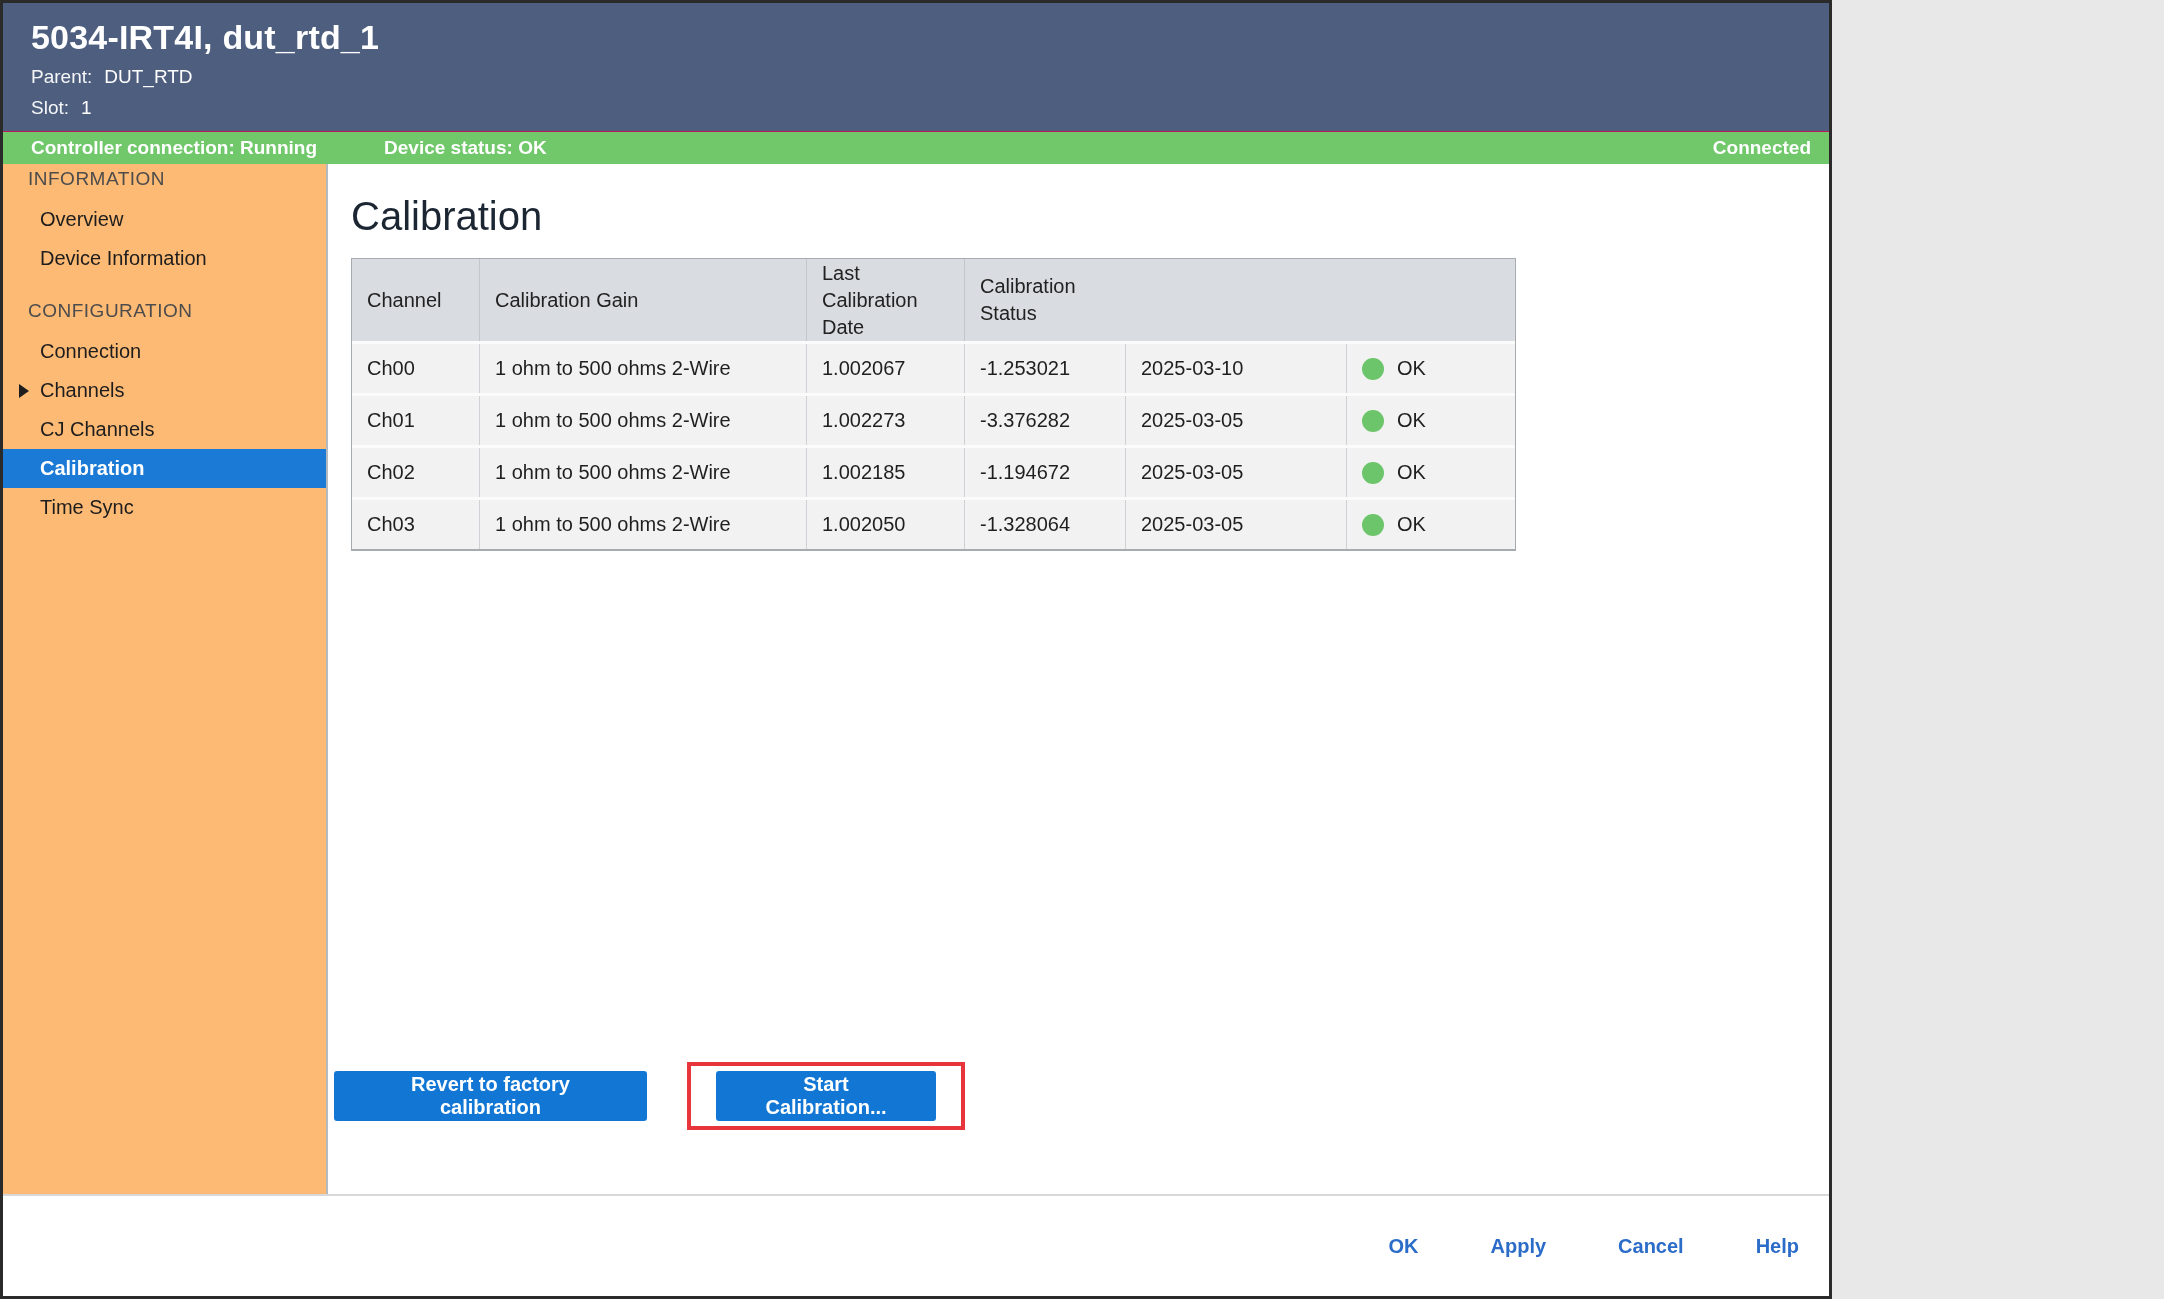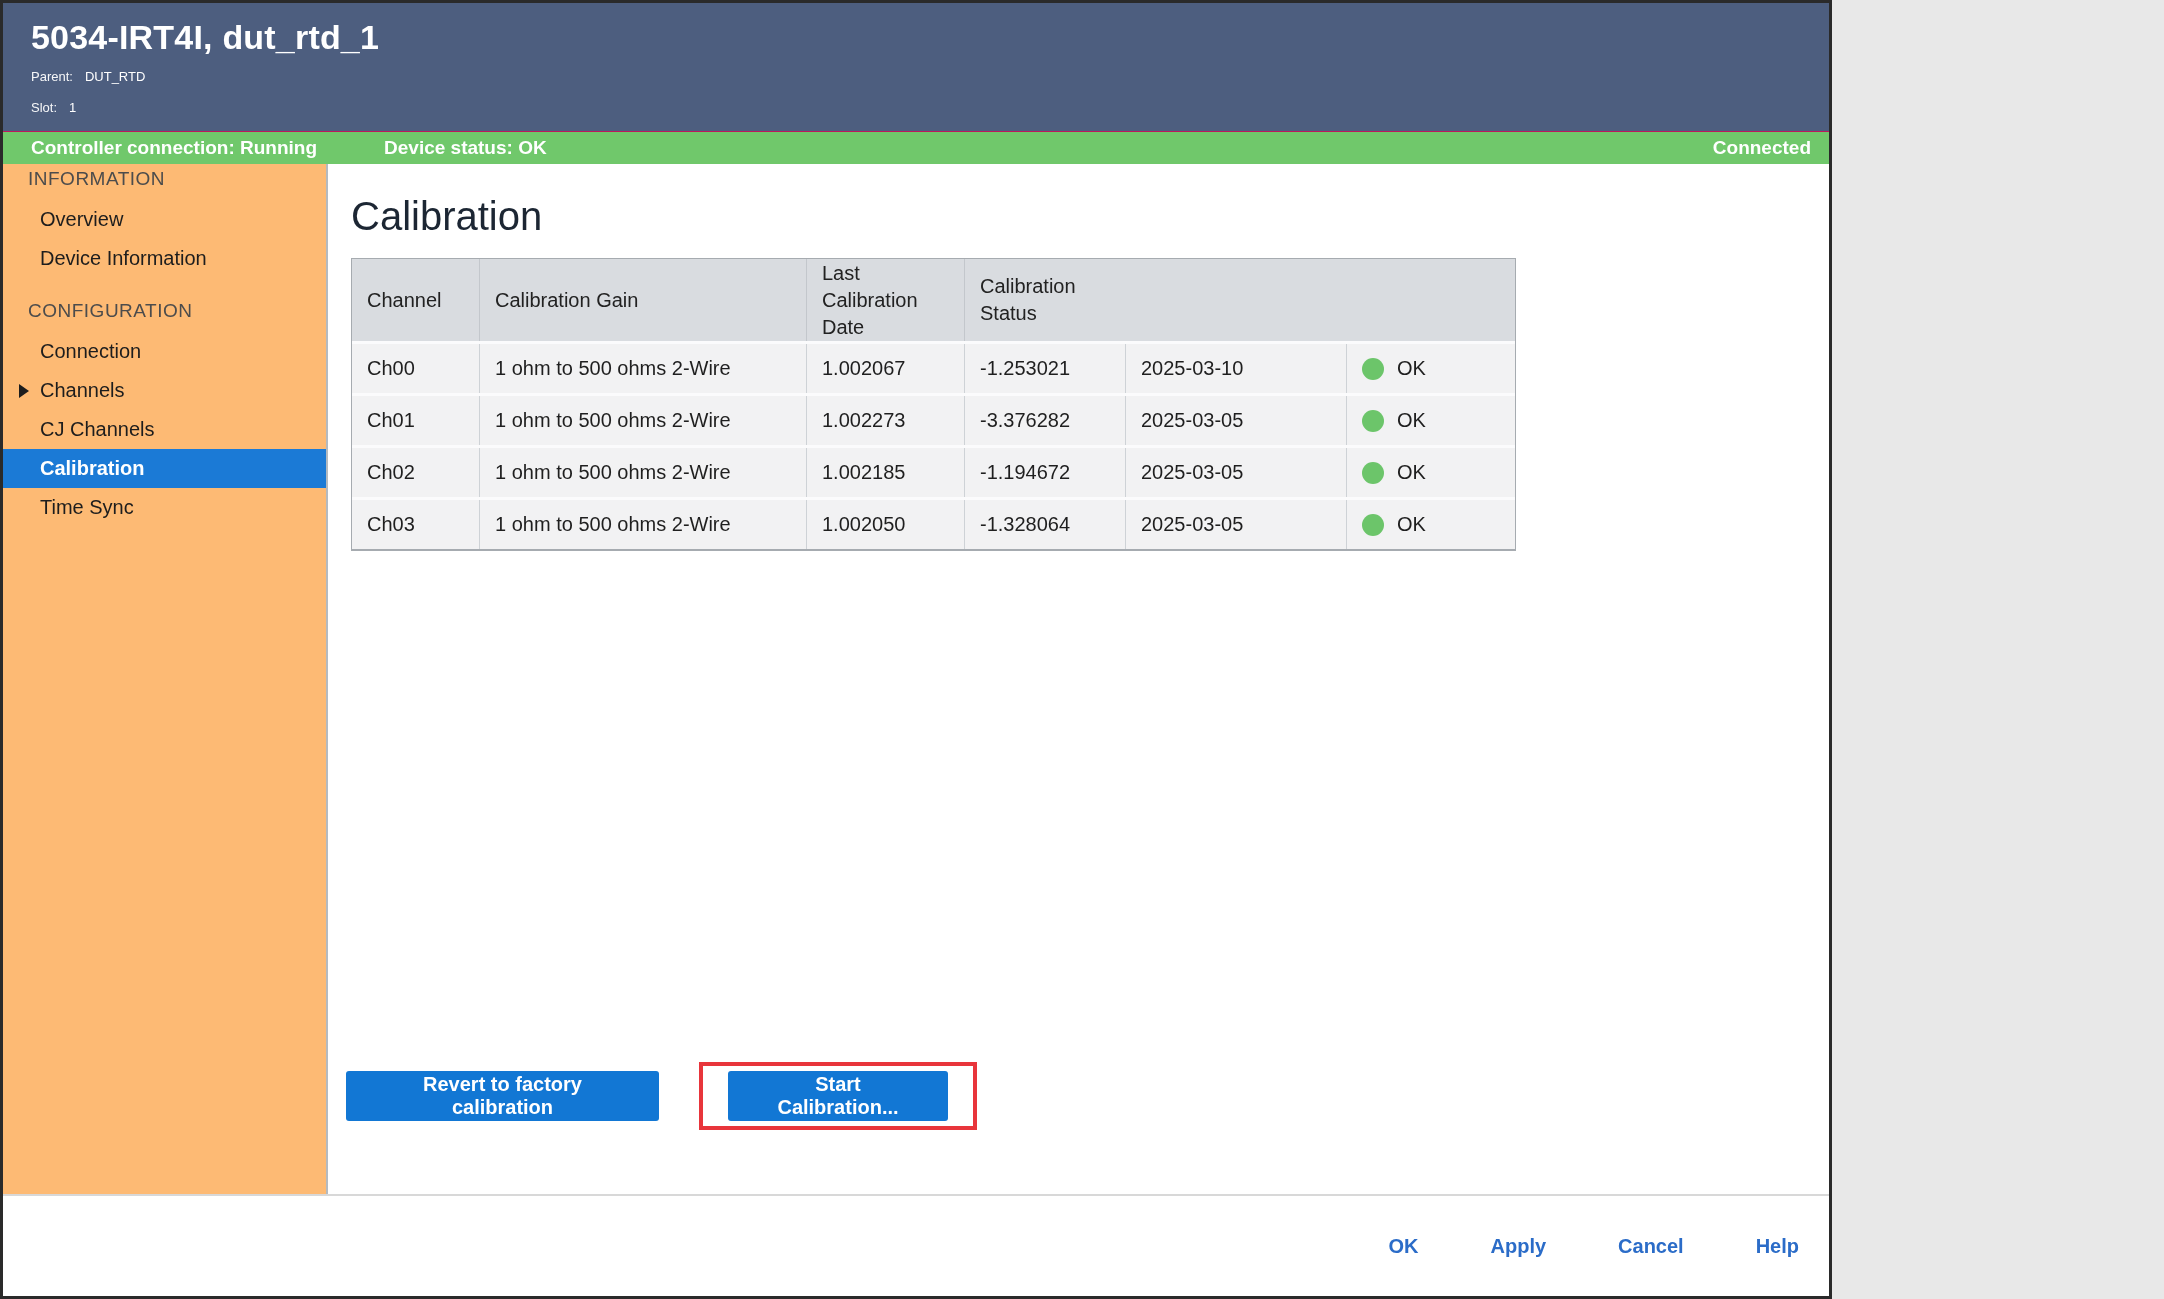--- a/index.html
+++ b/index.html
@@ -25,21 +25,21 @@
     padding: 12px 30px 0 28px;
     flex: 0 0 auto;
   }
   .device-title {
     font-size: 34px;
     font-weight: 700;
     letter-spacing: 0.2px;
     line-height: 44px;
   }
   .meta-line {
-    font-size: 13px;
+    font-size: 19px;
     line-height: 26px;
     margin-top: 5px;
     display: flex;
   }
   .meta-label { opacity: 0.95; }
   .meta-value { margin-left: 12px; }
 
   
   .statusbar {
     height: 33px;
@@ -162,21 +162,21 @@
     border-radius: 50%;
     background: #6cc56a;
     margin-right: 13px;
     flex: 0 0 auto;
   }
 
   
   .actions {
     position: absolute;
     top: 898px;
-    left: 18px;
+    left: 6px;
     display: flex;
     align-items: center;
   }
   .btn-primary {
     background: #1277d4;
     color: #ffffff;
     font-family: "Liberation Sans", sans-serif;
     font-size: 20px;
     font-weight: 700;
     border: none;

